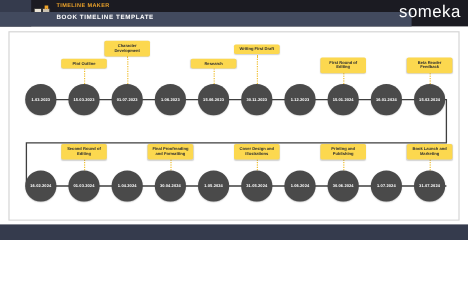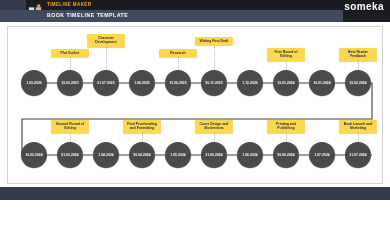--- a/index.html
+++ b/index.html
@@ -62,24 +62,24 @@
     font-size: 5.2px;
     letter-spacing: 0.5px;
     font-weight: bold;
     color: #ffffff;
     white-space: nowrap;
     z-index: 3;
   }
   .someka {
     position: absolute;
     right: 6px; top: 1px;
-    font-size: 10px;
+    font-size: 14px;
     letter-spacing: 0.4px;
     color: #ffffff;
-    font-weight: 700;
+    font-weight: 400;
     z-index: 3;
   }
 
   
   .canvas {
     position: absolute;
     left: 7px; top: 26px;
     width: 376px; height: 158px;
     background: #ffffff;
     border: 0.8px solid #d5d5d5;

